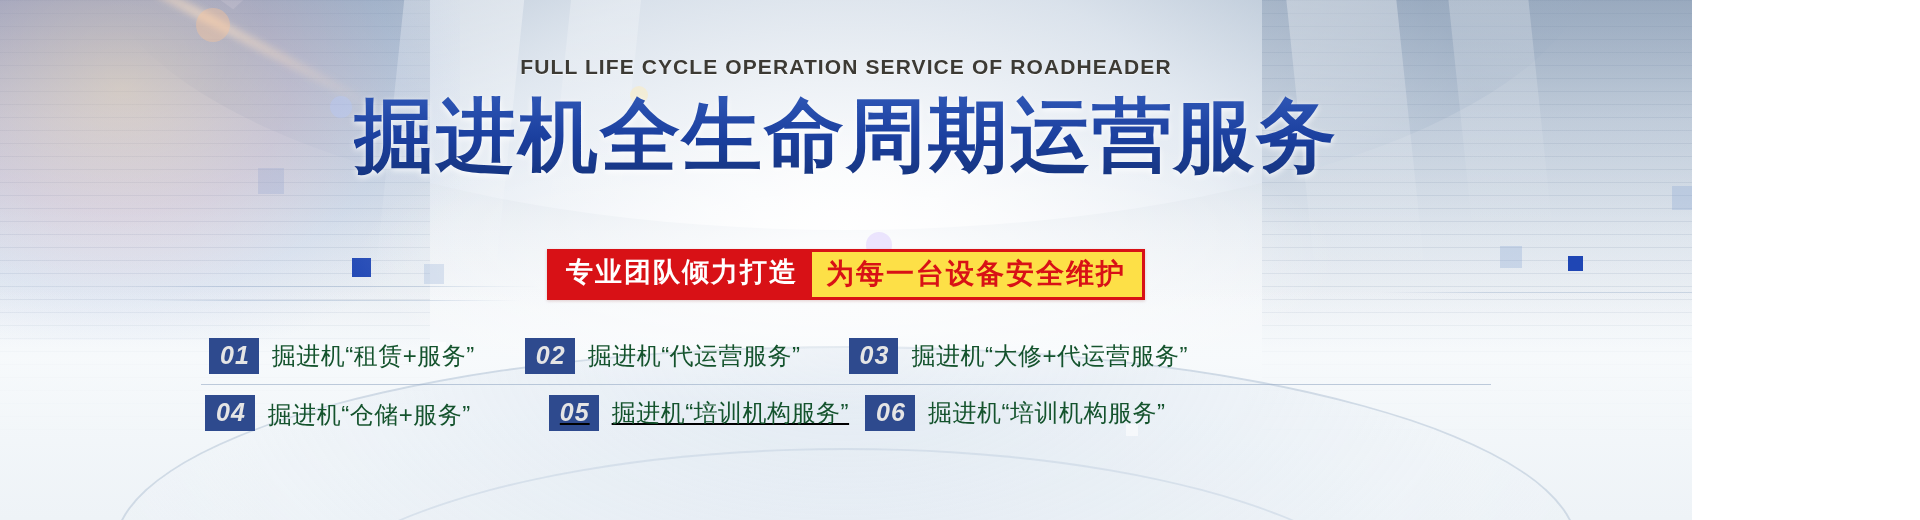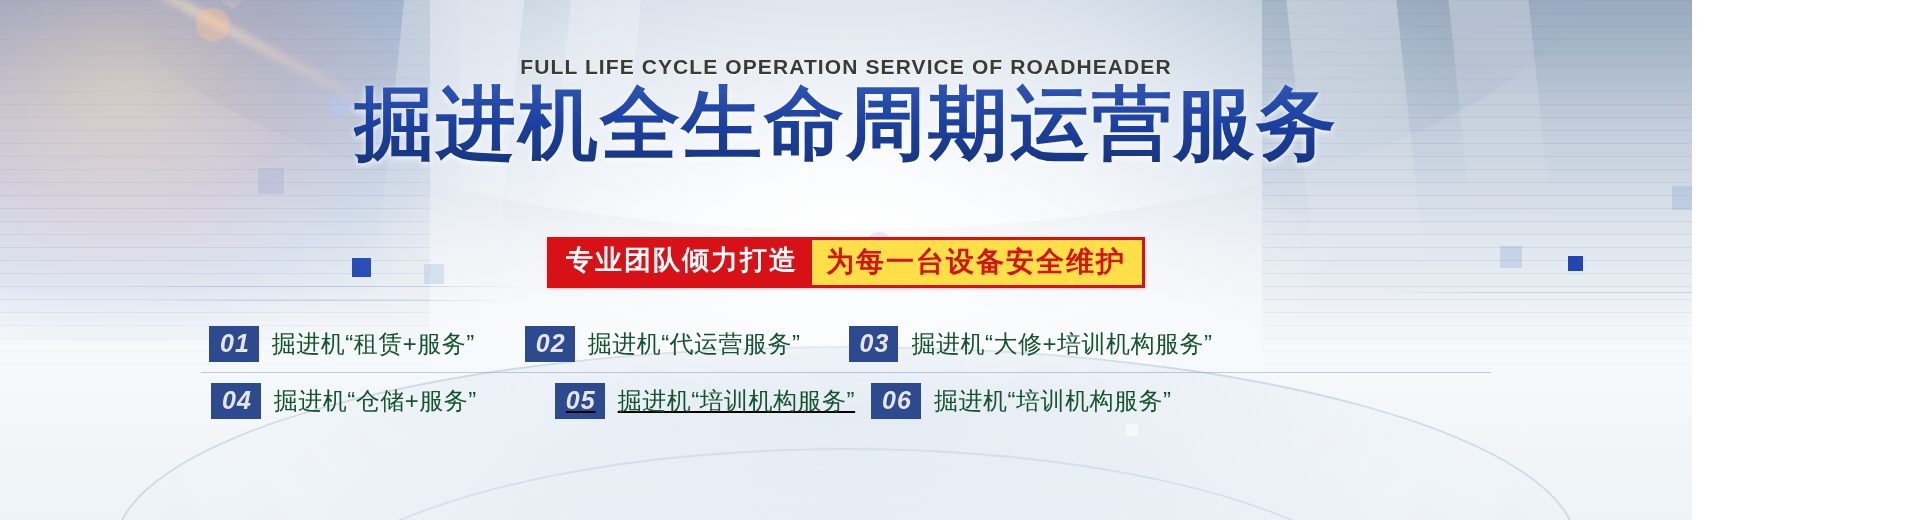--- a/index.html
+++ b/index.html
@@ -163,21 +163,21 @@
     margin-top: 55px;
     font-size: 21px;
     font-weight: bold;
     letter-spacing: 1.1px;
     color: #3c3a34;
     white-space: nowrap;
     text-shadow: 0 1px 1px rgba(255,255,255,0.7);
   }
 
   .headline {
-    margin-top: 2px;
+    margin-top: 14px;
     font-size: 80px;
     line-height: 1.08;
     font-weight: bold;
     letter-spacing: 2px;
     color: #1b3f9e;
     white-space: nowrap;
     background: linear-gradient(180deg, #2f57b6 0%, #1b3f9e 52%, #16357f 100%);
     -webkit-background-clip: text;
     background-clip: text;
     -webkit-text-fill-color: transparent;
@@ -245,21 +245,21 @@
   .service-item .txt {
     font-size: 24px;
     color: #14532d;
     letter-spacing: 0.5px;
   }
 
   
   .row1 .it1 { margin-left: 8px; }
   .row1 .it2 { margin-left: 50px; }
   .row1 .it3 { margin-left: 48px; }
-  .row2 .it1 { margin-left: 10px; }
+  .row2 .it1 { margin-left: 4px; align-items: flex-end; }
   .row2 .it2 { margin-left: 78px; text-decoration: underline; }
   .row2 .it3 { margin-left: 16px; }
 </style>
 </head>
 <body>
 
 <div class="banner">
 
   <div class="bg-base"></div>
   <div class="bg-hall"></div>
@@ -320,21 +320,21 @@
         <div class="service-item it1">
           <span class="num">01</span>
           <span class="txt">掘进机“租赁+服务”</span>
         </div>
         <div class="service-item it2">
           <span class="num">02</span>
           <span class="txt">掘进机“代运营服务”</span>
         </div>
         <div class="service-item it3">
           <span class="num">03</span>
-          <span class="txt">掘进机“大修+培训机构服务”</span>
+          <span class="txt">掘进机“大修+代运营服务”</span>
         </div>
       </div>
 
       <div class="service-row row2">
         <div class="service-item it1">
           <span class="num">04</span>
           <span class="txt">掘进机“仓储+服务”</span>
         </div>
         <div class="service-item it2">
           <span class="num">05</span>

